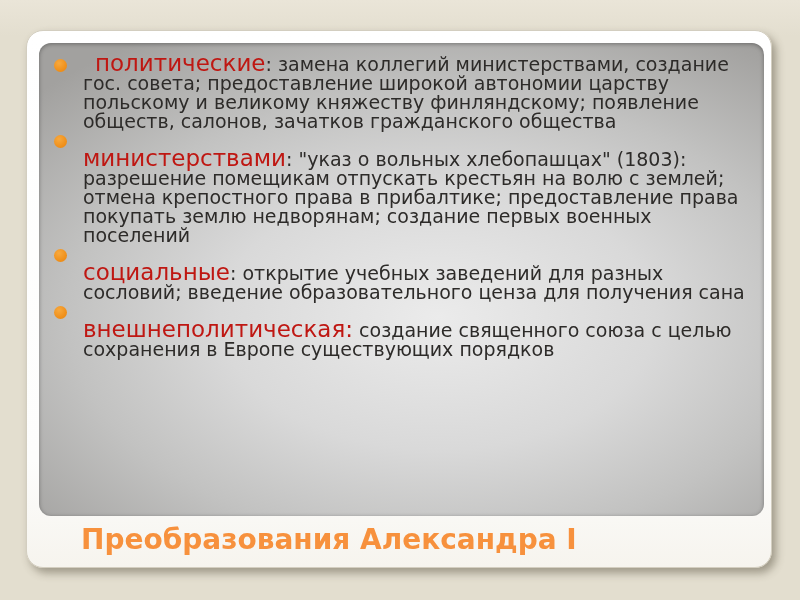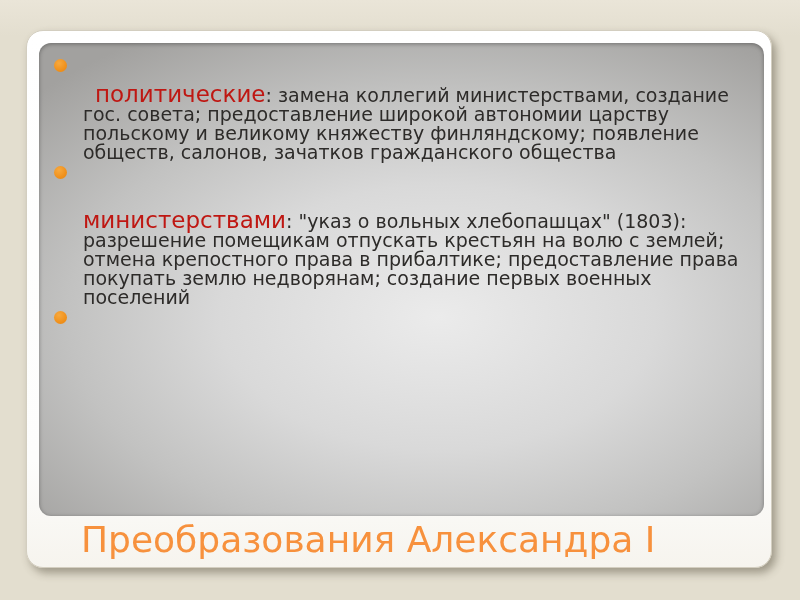--- a/index.html
+++ b/index.html
@@ -56,43 +56,42 @@
     height: 13px;
     border-radius: 50%;
     background: radial-gradient(circle at 38% 32%, #f8a93e 0%, #f0911c 60%, #e8850f 100%);
   }
   .g1 .bullet { margin-top: 7px; }
   .gN .bullet { margin-top: 4px; }
   .text-cell {
     flex: 1;
     min-width: 0;
     padding-right: 16px;
-    margin-top: 31px;
   }
   .lead-blank { height: 16px; }
   .para {
     white-space: pre-line;
     font-size: 19px;
     line-height: 19px;
     color: #2d2b29;
     letter-spacing: 0px;
   }
   .g1 .para { text-indent: 12px; }
   .term {
     font-size: 23px;
     line-height: 22px;
     color: #bf1712;
   }
   .slide-title {
     position: absolute;
     left: 54px;
     bottom: 7px;
-    font-size: 36px;
+    font-size: 28px;
     line-height: 40px;
-    font-weight: 400;
+    font-weight: 700;
     color: #f7913d;
     letter-spacing: 0px;
     white-space: nowrap;
   }
 </style>
 </head>
 <body>
 
 <div class="card">
   <div class="panel">
@@ -117,26 +116,38 @@
         <div class="text-cell">
           <div class="lead-blank"></div>
           <div class="para"><span class="term">министерствами</span><span class="pbody">: "указ о вольных хлебопашцах" (1803):
 разрешение помещикам отпускать крестьян на волю с землей;
 отмена крепостного права в прибалтике; предоставление права
 покупать землю недворянам; создание первых военных
 поселений</span></div>
         </div>
       </div>
 
+      <div class="group gN">
+        <div class="bullet-cell">
+          <span class="bullet"></span>
+        </div>
+        <div class="text-cell">
+          <div class="lead-blank"></div>
+          <div class="para"><span class="term">социальные</span><span class="pbody">: открытие учебных заведений для разных
+сословий; введение образовательного ценза для получения сана</span></div>
+        </div>
+      </div>
 
       <div class="group gN">
         <div class="bullet-cell">
           <span class="bullet"></span>
         </div>
         <div class="text-cell">
           <div class="lead-blank"></div>
+          <div class="para"><span class="term">внешнеполитическая:</span><span class="pbody"> создание священного союза с целью
+сохранения в Европе существующих порядков</span></div>
         </div>
       </div>
 
     </div>
   </div>
   <div class="slide-title">Преобразования Александра I</div>
 </div>
 
 </body></html>

